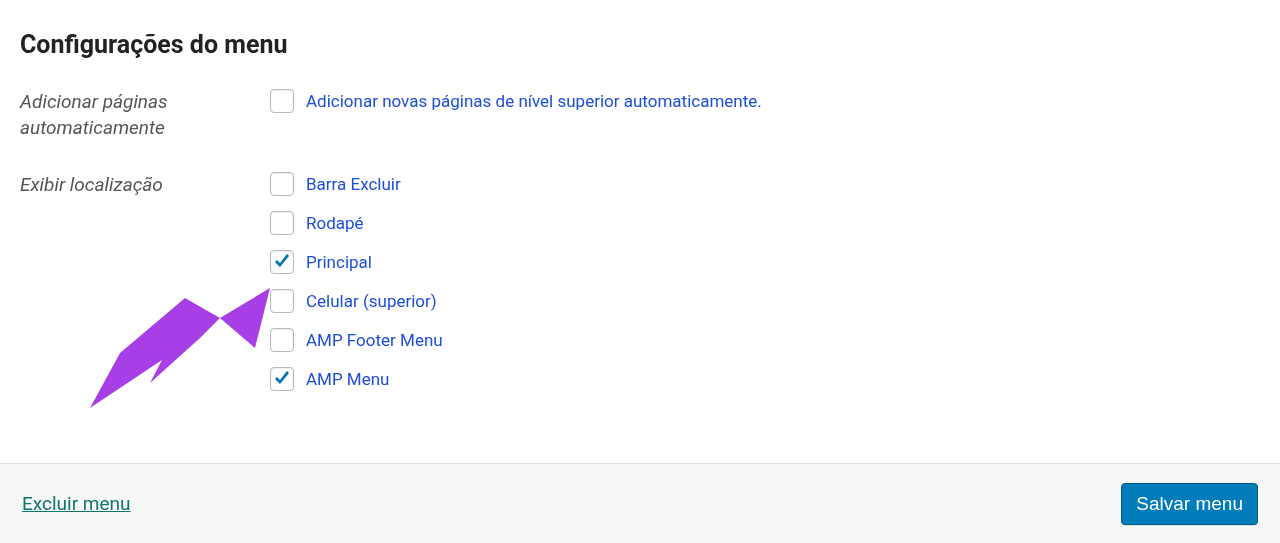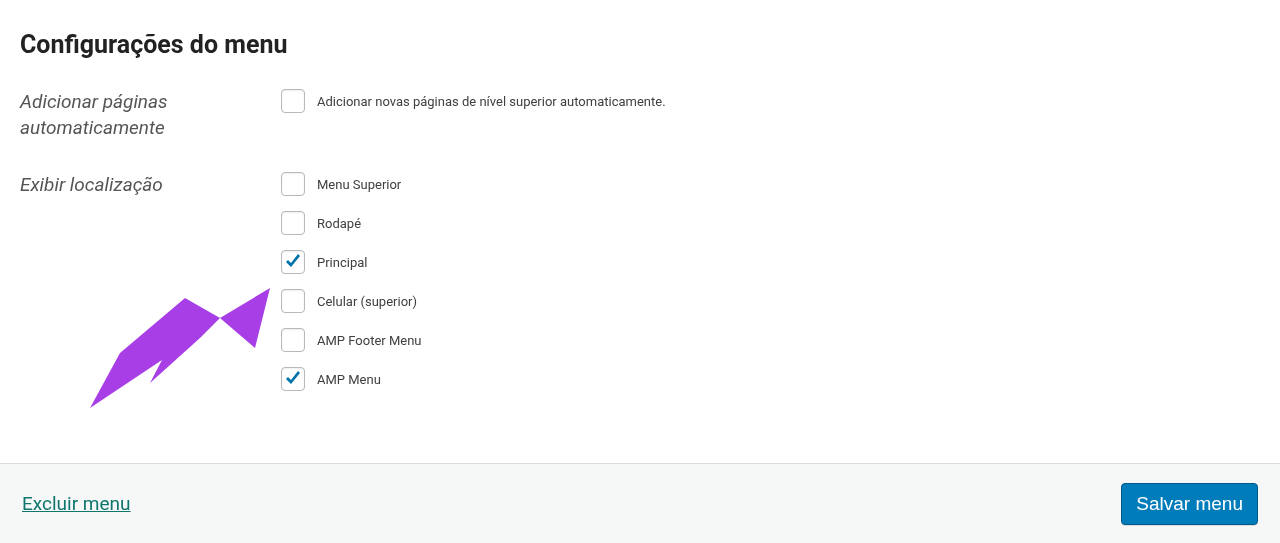--- a/index.html
+++ b/index.html
@@ -21,21 +21,20 @@
     h2 {
       font-size: 25px;
       font-weight: 700;
       color: #222;
       margin-bottom: 28px;
     }
     .form-row {
       display: flex;
       align-items: flex-start;
       margin-bottom: 30px;
-      gap: 11px;
     }
     .form-row.loc {
       margin-bottom: 0;
     }
     .row-label {
       width: 250px;
       flex-shrink: 0;
       font-size: 19px;
       color: #555;
       font-style: italic;
@@ -68,22 +67,22 @@
     }
     .checkbox.checked svg {
       display: block;
     }
     .checkbox svg {
       display: none;
       width: 20px;
       height: 20px;
     }
     .checkbox-label {
-      font-size: 13px;
-      color: #404040;
+      font-size: 17px;
+      color: #1d4ed8;
     }
     .arrow-annotation {
       position: absolute;
       left: 90px;
       top: 288px;
       width: 180px;
       height: 120px;
       pointer-events: none;
     }
     .footer {
@@ -133,21 +132,21 @@
         <span class="checkbox-label">Adicionar novas páginas de nível superior automaticamente.</span>
       </div>
     </div>
   </div>
 
   <div class="form-row loc">
     <div class="row-label">Exibir localização</div>
     <div class="row-control" id="locations-container">
         <div class="checkbox-line">
           <span class="checkbox"></span>
-          <span class="checkbox-label">Menu Superior</span>
+          <span class="checkbox-label">Barra Excluir</span>
         </div>
         <div class="checkbox-line">
           <span class="checkbox"></span>
           <span class="checkbox-label">Rodapé</span>
         </div>
         <div class="checkbox-line">
           <span class="checkbox checked">
             <svg viewBox="0 0 20 20">
               <path fill="#0073aa" d="M3 10 L8 15 L17 4 L15 2 L8 11 L5 8 Z"></path>
             </svg>

